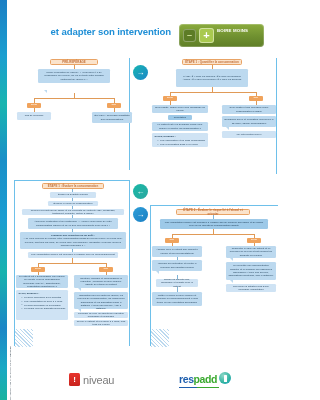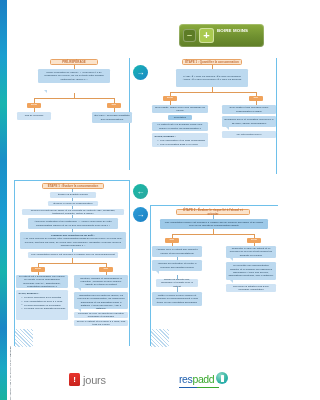--- a/index.html
+++ b/index.html
@@ -125,21 +125,21 @@
     width:11px;height:13px;border-radius:1.5px;
     background:linear-gradient(180deg,#e8352e,#c8231d);
     position:relative;
   }
   .ippsa-mark:after{
     content:"!";position:absolute;left:0;right:0;top:0.6px;
     text-align:center;color:#ffffff;font-size:8px;line-height:12px;font-weight:700;
   }
   .ippsa-word{color:#7c7c7c;font-size:11px;font-weight:400;letter-spacing:-.2px;}
   .logo-respadd{position:absolute;left:172px;bottom:13px;display:flex;align-items:center;gap:2px;}
-  .resp-word{font-size:10.5px;font-weight:400;letter-spacing:-.4px;}
+  .resp-word{font-size:10.5px;font-weight:700;letter-spacing:-.4px;}
   .resp-r{color:#1f5fae;} .resp-e{color:#1f5fae;} .resp-s{color:#1f5fae;}
   .resp-p{color:#3aa92e;} .resp-a{color:#3aa92e;} .resp-d1{color:#3aa92e;} .resp-d2{color:#3aa92e;}
   .resp-bar{position:absolute;left:0;bottom:-1px;height:1.4px;width:40px;
     background:linear-gradient(90deg,#1f5fae 0 45%,#3aa92e 45% 100%);}
   .resp-globe{
     width:12px;height:12px;border-radius:50%;
     background:radial-gradient(circle at 35% 30%,#8fd8c8,#2fb3a0 60%,#1f9bd4 100%);
     position:relative;
   }
   .resp-globe:after{
@@ -151,20 +151,21 @@
 <body>
 
 <div class="page">
 
   <div class="spine"></div>
   <div class="spine-text">Conception graphique : IPPSA — Boire moins c'est mieux — RESPADD</div>
 
   <div class="header">
     <div class="title">
       <br>
+      <span>et adapter son intervention</span>
     </div>
     <div class="badge">
       <span class="minus">–</span>
       <span class="plus">+</span>
       <span>
         <span class="btxt">BOIRE MOINS</span><br>
         <span class="btxt">C'EST MIEUX</span>
       </span>
     </div>
   </div>
@@ -332,21 +333,21 @@
     <div class="node" style="left:76px;top:41px;width:50px;height:12px;display:flex;align-items:center;justify-content:center;">Respecter le choix du patient et lui proposer de revenir à tout moment s'il souhaite en reparler</div>
     <div class="tail" style="left:80px;top:53px;"></div>
     <div class="node" style="left:76px;top:57px;width:50px;height:18px;display:flex;align-items:center;justify-content:center;">Lui remettre une documentation adaptée et lui indiquer les ressources disponibles (Alcool Info Service, associations d'entraide, aide à distance)</div>
     <div class="tail" style="left:80px;top:75px;"></div>
     <div class="node pale" style="left:76px;top:79px;width:50px;height:8px;display:flex;align-items:center;justify-content:center;">Réévaluer la situation lors d'une prochaine consultation</div>
   </div>
 
   <div class="footer">
     <div class="logo-ippsa">
       <span class="ippsa-mark"></span>
-      <span class="ippsa-word">jours</span>
+      <span class="ippsa-word">niveau</span>
     </div>
     <div class="logo-respadd">
       <span style="position:relative;">
         <span class="resp-word"><span class="resp-r">r</span><span class="resp-e">e</span><span class="resp-s">s</span><span class="resp-p">p</span><span class="resp-a">a</span><span class="resp-d1">d</span><span class="resp-d2">d</span></span>
         <span class="resp-bar"></span>
       </span>
       <span class="resp-globe"></span>
     </div>
   </div>
 

